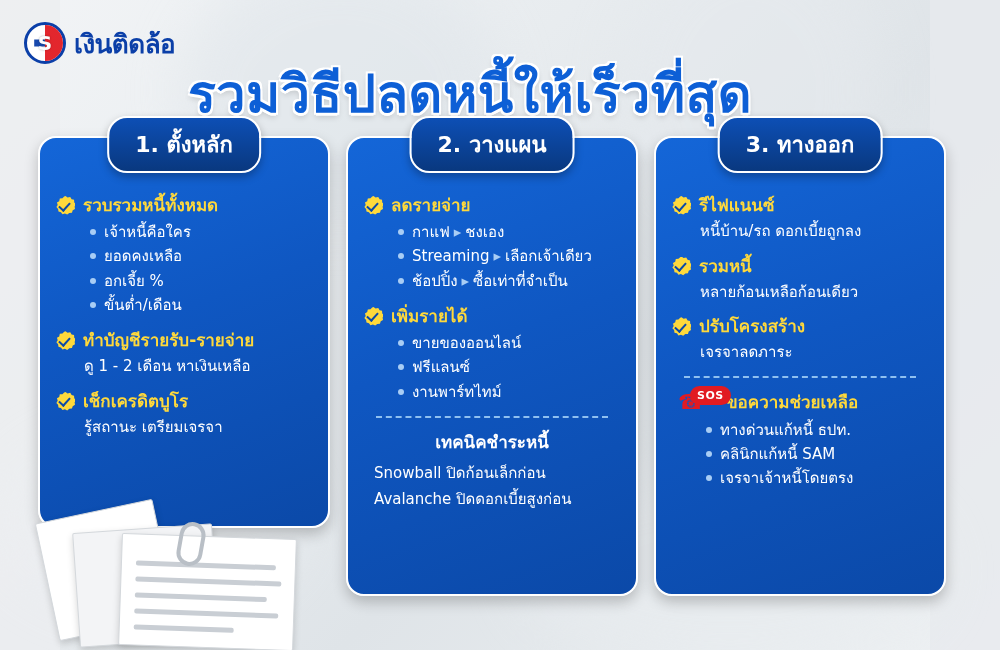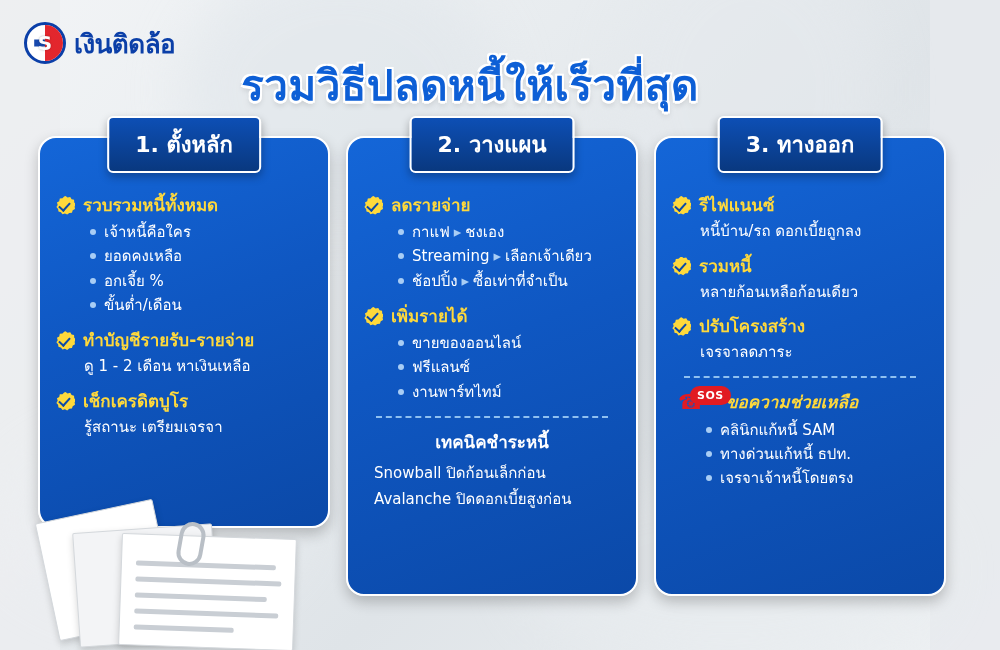--- a/index.html
+++ b/index.html
@@ -44,21 +44,21 @@
     position: relative; z-index: 2; color: #fff; font-weight: bold; font-size: 20px;
     text-shadow: 0 0 2px rgba(0,0,0,.35);
   }
   .logo-text {
     font-size: 26px; font-weight: bold; color: #0b3fa8; letter-spacing: -.5px;
   }
 
   
   .main-title {
     position: absolute; left: 0; top: 52px; width: 940px; text-align: center;
-    font-size: 42px; font-weight: bold; color: #0d5fd6;
+    font-size: 52px; font-weight: bold; color: #0d5fd6;
     text-shadow:
       -2px -2px 0 #fff, 2px -2px 0 #fff, -2px 2px 0 #fff, 2px 2px 0 #fff,
       0 3px 0 #fff, 0 4px 6px rgba(0,0,0,.18);
     letter-spacing: .5px;
   }
 
   
   .cols {
     position: absolute; left: 38px; top: 136px; width: 924px;
     display: flex; gap: 16px; align-items: flex-start;
@@ -73,21 +73,21 @@
     border: 2px solid #ffffff;
   }
   .card.tall { min-height: 392px; }
   .card.mid  { min-height: 460px; }
   .card.right{ min-height: 460px; }
 
   .card-head {
     position: absolute; left: 50%; top: -22px; transform: translateX(-50%);
     background: linear-gradient(180deg, #0d4fb5 0%, #09387f 100%);
     color: #fff; font-size: 22px; font-weight: bold;
-    padding: 9px 26px; border-radius: 6px;
+    padding: 9px 26px; border-radius: 20px;
     border: 2px solid #ffffff;
     box-shadow: 0 4px 8px rgba(0,0,0,.28);
     white-space: nowrap;
   }
 
   .topic {
     display: flex; align-items: flex-start; gap: 8px;
     margin: 12px 0 4px 0;
   }
   .topic .label {
@@ -146,21 +146,21 @@
   }
   .phone {
     position: absolute; left: 0; top: 4px; width: 22px; height: 22px;
     color: #e11b22; font-size: 21px; line-height: 21px;
   }
   .sos-pill {
     position: absolute; left: 12px; top: -2px;
     background: #e11b22; color: #fff; font-size: 11px; font-weight: bold;
     border-radius: 12px; padding: 3px 7px; letter-spacing: .5px;
   }
-  .sos-label { color: #ffd93b; font-size: 17px; font-weight: bold; font-style: italic; }
+  .sos-label { color: #ffd93b; font-size: 17px; font-weight: bold; }
 
   
   .docs { position: absolute; left: 28px; top: 500px; width: 300px; height: 150px; }
   .doc {
     position: absolute; background: #ffffff; border: 1px solid #d4d8dc;
     box-shadow: 0 3px 7px rgba(0,0,0,.17); border-radius: 2px;
   }
   .doc.d1 { left: 18px; top: 10px; width: 120px; height: 120px; transform: rotate(-12deg); }
   .doc.d2 { left: 48px; top: 28px; width: 140px; height: 115px; transform: rotate(-4deg); background:#f3f4f6;}
   .doc.d3 { left: 92px; top: 36px; width: 175px; height: 112px; transform: rotate(2deg); }
@@ -280,22 +280,22 @@
       <div class="divider-dash"></div>
 
       <div class="sos-row">
         <span class="sos-badge">
           <span class="phone">☎</span>
           <span class="sos-pill">SOS</span>
         </span>
         <span class="sos-label">ขอความช่วยเหลือ</span>
       </div>
       <ul class="bullets">
+        <li>ทางด่วนแก้หนี้ ธปท.</li>
         <li>คลินิกแก้หนี้ SAM</li>
-        <li>ทางด่วนแก้หนี้ ธปท.</li>
         <li>เจรจาเจ้าหนี้โดยตรง</li>
       </ul>
     </div>
   </div>
 
   <div class="docs">
     <div class="doc d1"></div>
     <div class="doc d2"></div>
     <div class="doc d3">
       <span class="line" style="top:26px;width:140px;"></span>

